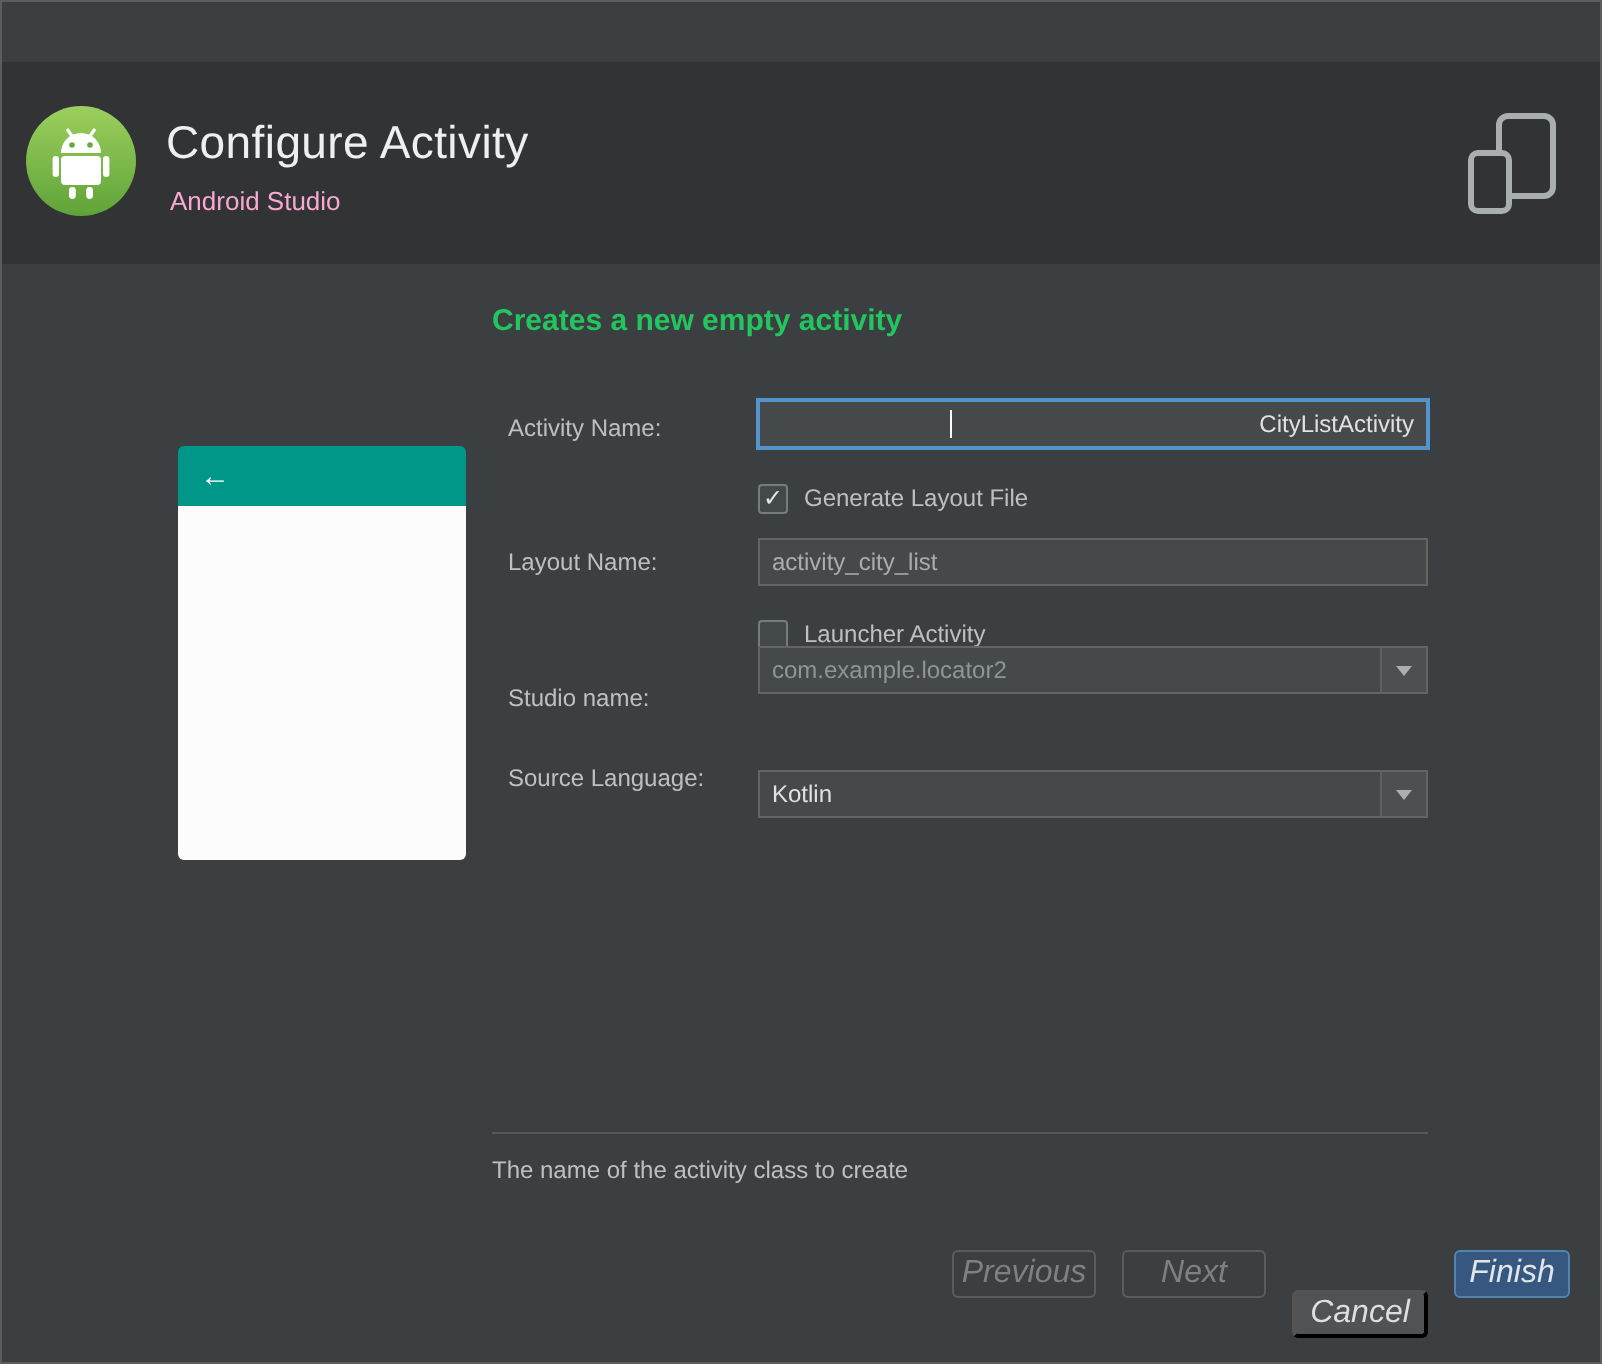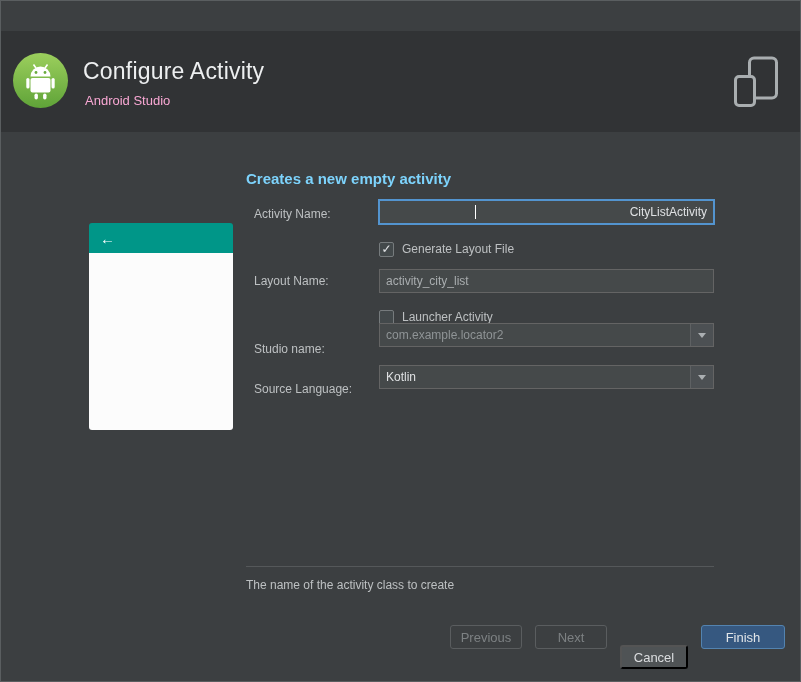--- a/index.html
+++ b/index.html
@@ -34,22 +34,22 @@
     position:absolute; left:82px; top:27px;
     font-size:23px; font-weight:400; color:#edeff0; letter-spacing:.2px;
   }
   .header-subtitle { position:absolute; left:84px; top:62px; font-size:13px; color:#f9a8d4; }
   .devices { position:absolute; right:21px; top:25px; }
 
   
   .main { position:absolute; top:131px; left:0; right:0; bottom:0; background:#3c3f41; }
 
   .step-heading {
-    position:absolute; left:245px; top:38px;
-    font-size:15px; font-weight:bold; color:#7dd3fc;
+    position:absolute; left:245px; top:20px;
+    font-size:15px; font-weight:bold; color:#22c55e;
   }
 
   
   .preview {
     position:absolute; left:88px; top:91px; width:144px; height:207px;
     border-radius:3px; overflow:hidden;
   }
   .preview-appbar {
     height:30px; background:#009688;
     display:flex; align-items:center; padding-left:11px; box-sizing:border-box;
@@ -100,28 +100,28 @@
     border-left:4px solid transparent; border-right:4px solid transparent;
     border-top:5px solid #abafb2;
   }
 
   .separator { position:absolute; left:245px; top:434px; width:468px; height:1px; background:#55585a; }
   .help-text { position:absolute; left:245px; top:446px; font-size:12px; color:#bdc0c2; }
 
   
   .footer-buttons { position:absolute; right:15px; bottom:12px; display:flex; gap:13px; }
   .btn {
-    height:24px; font-size:13px; font-family:"Liberation Sans", sans-serif;
+    height:24px; font-size:16px; font-family:"Liberation Sans", sans-serif;
     border-radius:3px; box-sizing:border-box;
-    display:flex; align-items:center; justify-content:center; cursor:pointer;
+    display:flex; align-items:center; justify-content:center; cursor:pointer;font-style:italic;
   }
   .btn-disabled { width:72px; background:#3c3f41; border:1px solid #5a5d5f; color:#7d8183; cursor:default; }
   .btn-cancel   { width:68px; background:#4f5355; border:1px solid #61656
 7; color:#dcdee0;margin-top:20px; }
-  .btn-finish   { width:84px; background:#365880; border:1px solid #5383b0; color:#e1e5e8; }
+  .btn-finish   { width:58px; background:#365880; border:1px solid #5383b0; color:#e1e5e8; }
   .mnemonic::first-letter { text-decoration:underline; }
 </style>
 </head>
 <body>
 
 <div class="window">
 
 
   <div class="header">
     <span class="logo">
@@ -191,21 +191,21 @@
 
     <div class="field-label" style="top:210px;">Studio name:</div>
     <div class="combo" style="top:191px;">
       <span class="combo-text dim">com.example.locator2</span>
       <span class="combo-arrow-btn">
         <span class="combo-arrow"></span>
       </span>
     </div>
 
     <div class="field-label" style="top:250px;">Source Language:</div>
-    <div class="combo" style="top:233px;">
+    <div class="combo" style="top:253px;">
       <span class="combo-text bright">Kotlin</span>
       <span class="combo-arrow-btn">
         <span class="combo-arrow"></span>
       </span>
     </div>
 
     <div class="separator"></div>
     <div class="help-text">The name of the activity class to create</div>
   </div>
 

